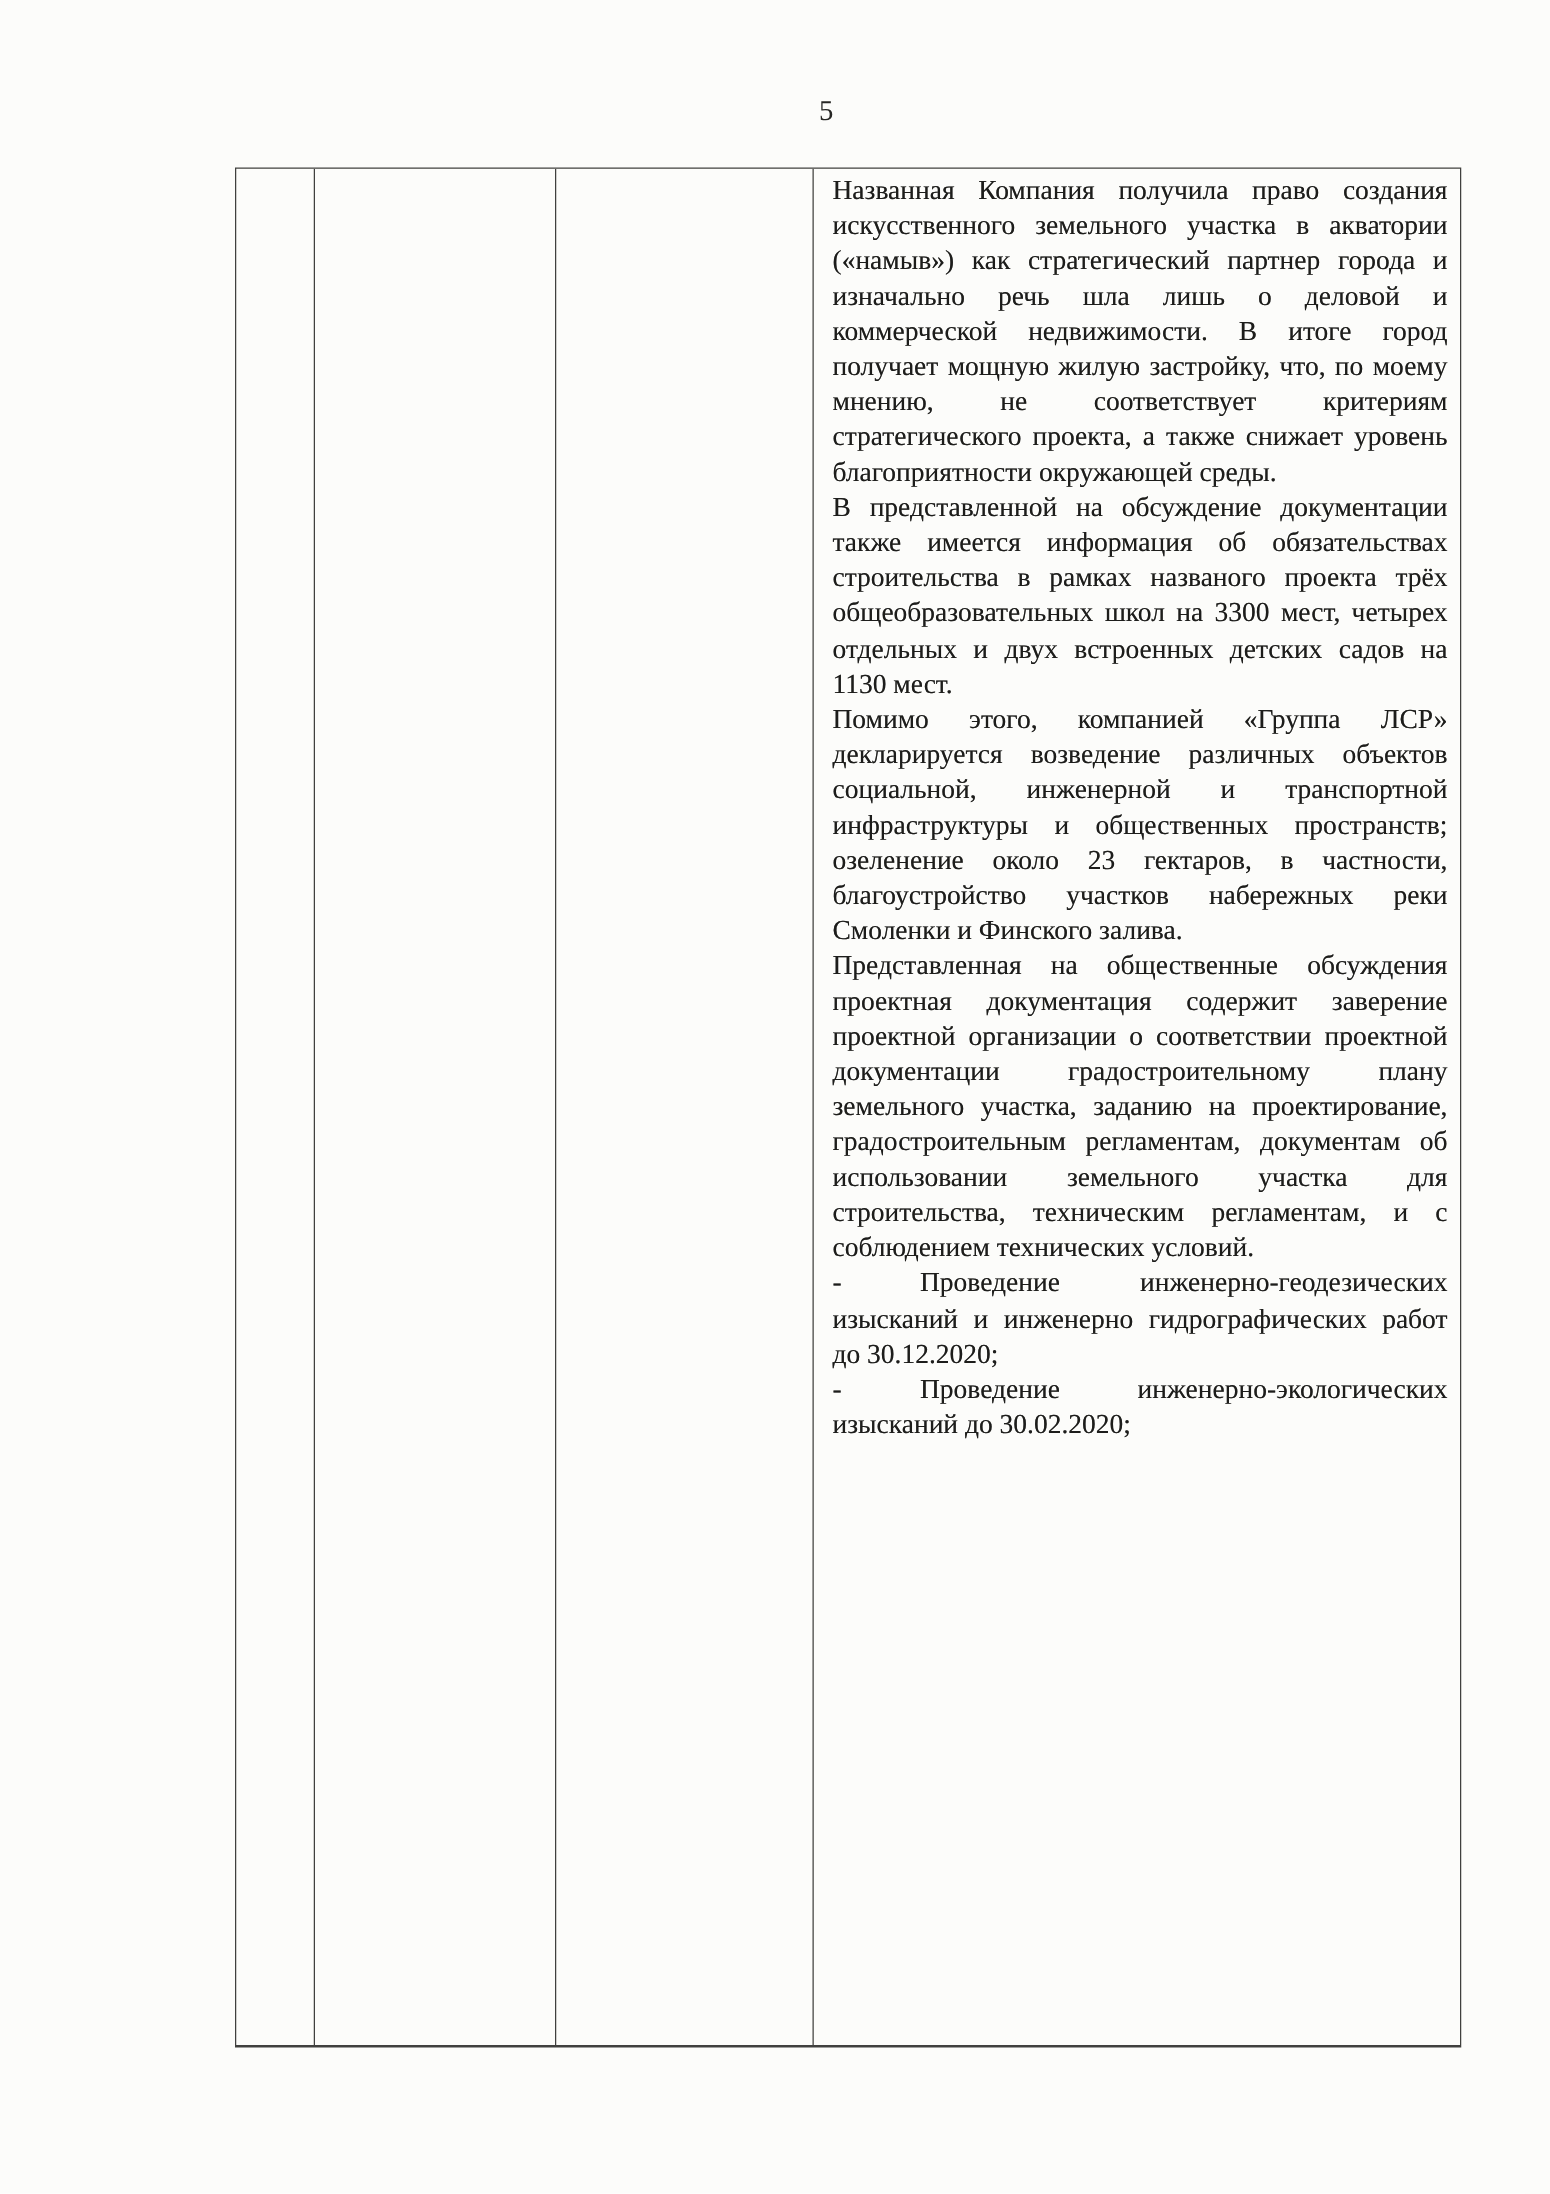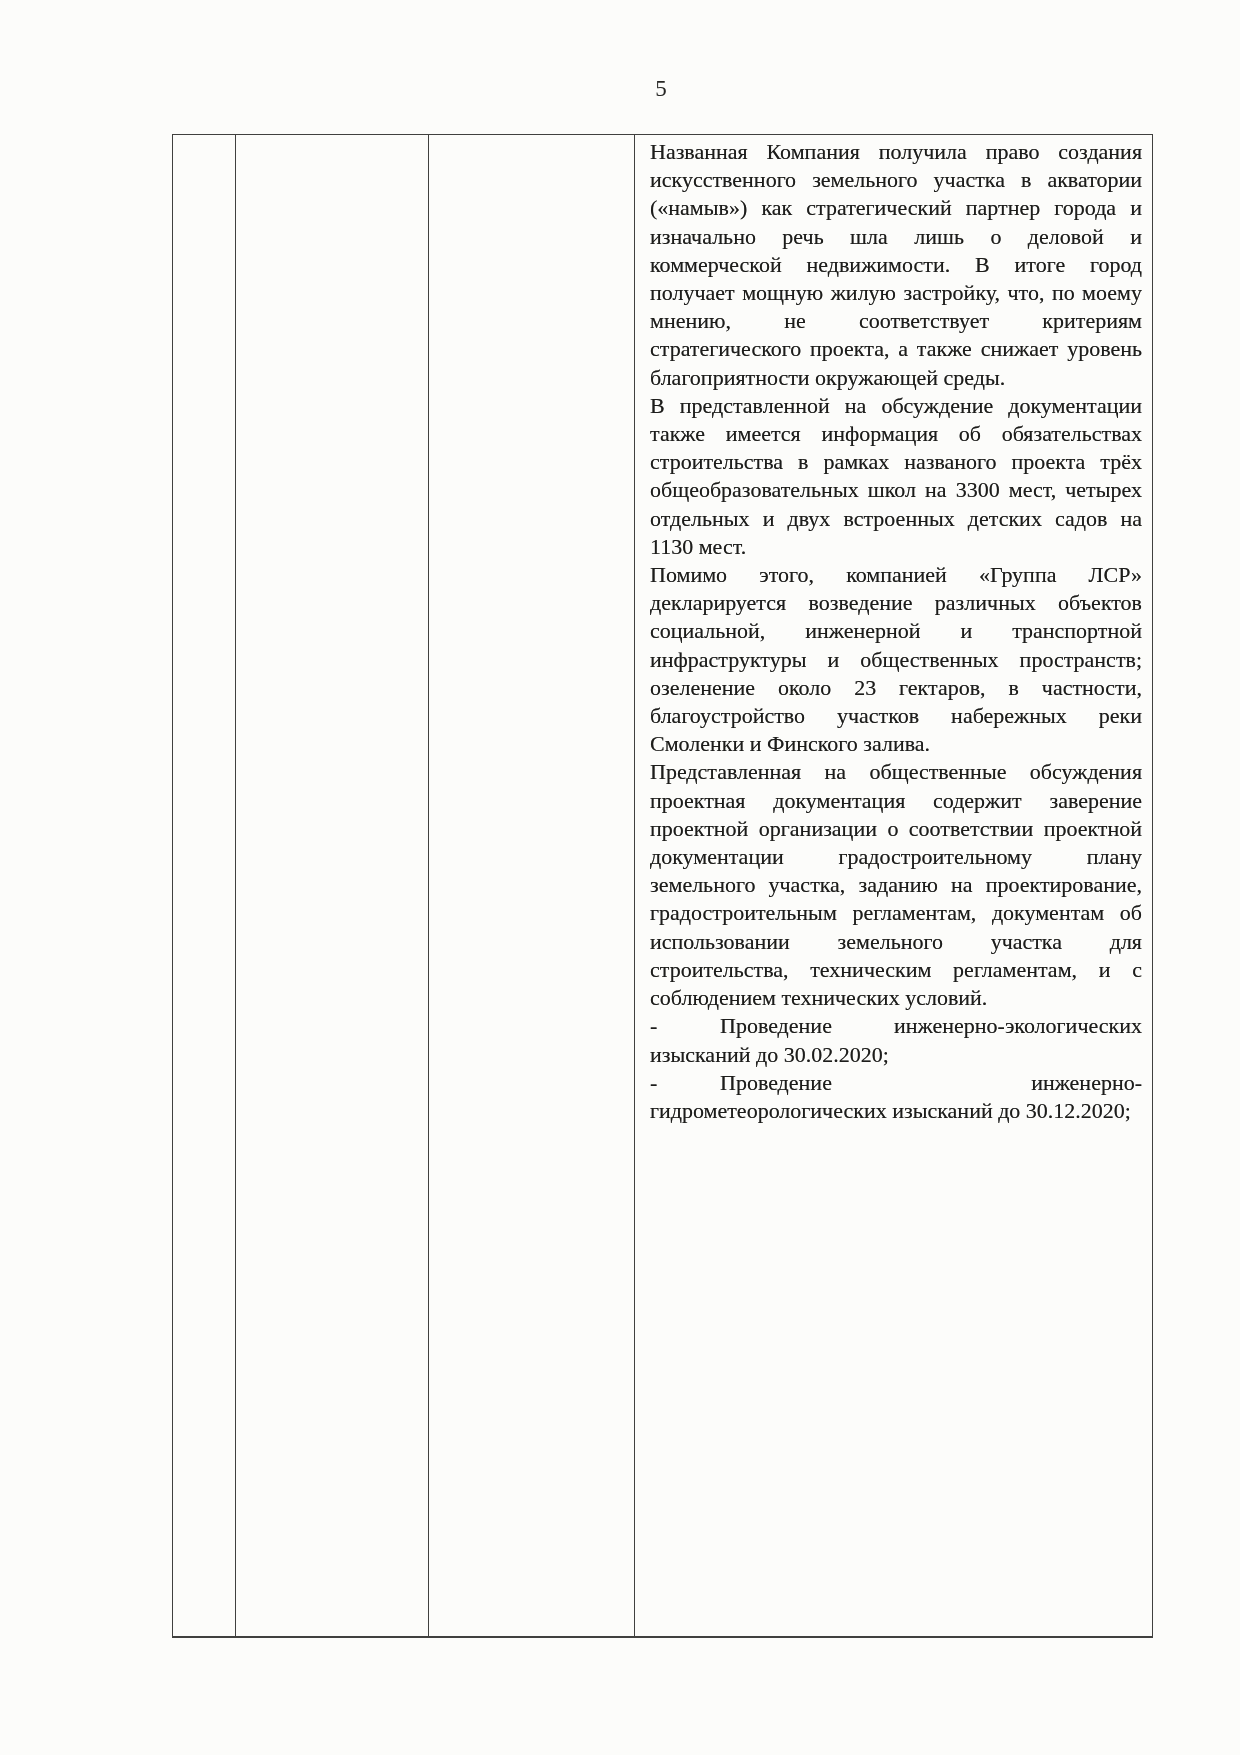--- a/index.html
+++ b/index.html
@@ -21,21 +21,21 @@
     left: 171px;
     top: 76px;
     width: 980px;
     text-align: center;
     font-size: 23px;
     line-height: 26px;
     color: #262624;
   }
   .doc-table {
     position: absolute;
-    left: 172px;
+    left: 188px;
     top: 134px;
     width: 981px;
     height: 1504px;
     display: flex;
     box-sizing: border-box;
     border: 1px solid #40403e;
     border-bottom-width: 2px;
     overflow: hidden;
   }
   .cell {
@@ -73,22 +73,22 @@
 
       <p class="para">Названная Компания получила право создания искусственного земельного участка в акватории («намыв») как стратегический партнер города и изначально речь шла лишь о деловой и коммерческой недвижимости. В итоге город получает мощную жилую застройку, что, по моему мнению, не соответствует критериям стратегического проекта, а также снижает уровень благоприятности окружающей среды.</p>
 
       <p class="para">В представленной на обсуждение документации также имеется информация об обязательствах строительства в рамках названого проекта трёх общеобразовательных школ на 3300 мест, четырех отдельных и двух встроенных детских садов на 1130 мест.</p>
 
       <p class="para">Помимо этого, компанией «Группа ЛСР» декларируется возведение различных объектов социальной, инженерной и транспортной инфраструктуры и общественных пространств; озеленение около 23 гектаров, в частности, благоустройство участков набережных реки Смоленки и Финского залива.</p>
 
       <p class="para">Представленная на общественные обсуждения проектная документация содержит заверение проектной организации о соответствии проектной документации градостроительному плану земельного участка, заданию на проектирование, градостроительным регламентам, документам об использовании земельного участка для строительства, техническим регламентам, и с соблюдением технических условий.</p>
 
 
+      <p class="para bullet"><span class="tab">-</span><span>Проведение инженерно-геодезических изысканий и инженерно гидрографических работ до 30.12.2020;</span></p>
 
       <p class="para bullet"><span class="tab">-</span><span>Проведение инженерно-экологических изысканий до 30.02.2020;</span></p>
 
-      <p class="para bullet"><span class="tab">-</span><span>Проведение инженерно-гидрометеорологических изысканий до 30.12.2020;</span></p>
 
 
     </div>
   </div>
 
 </div>
 
 </body></html>

